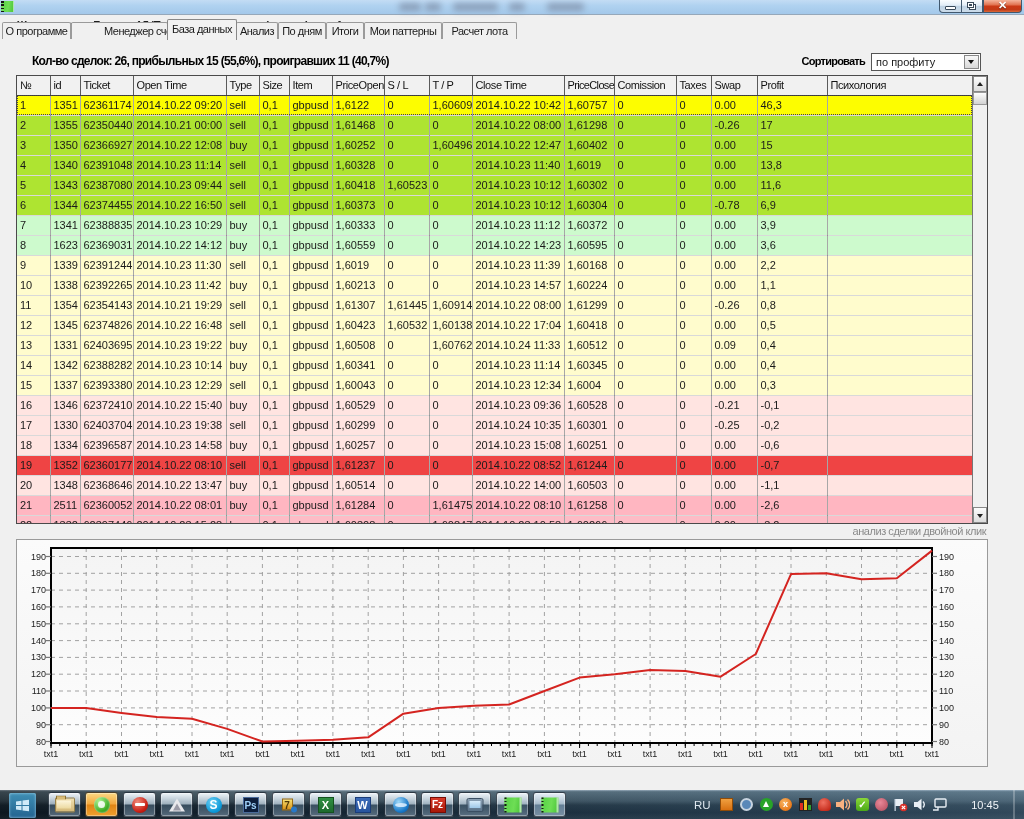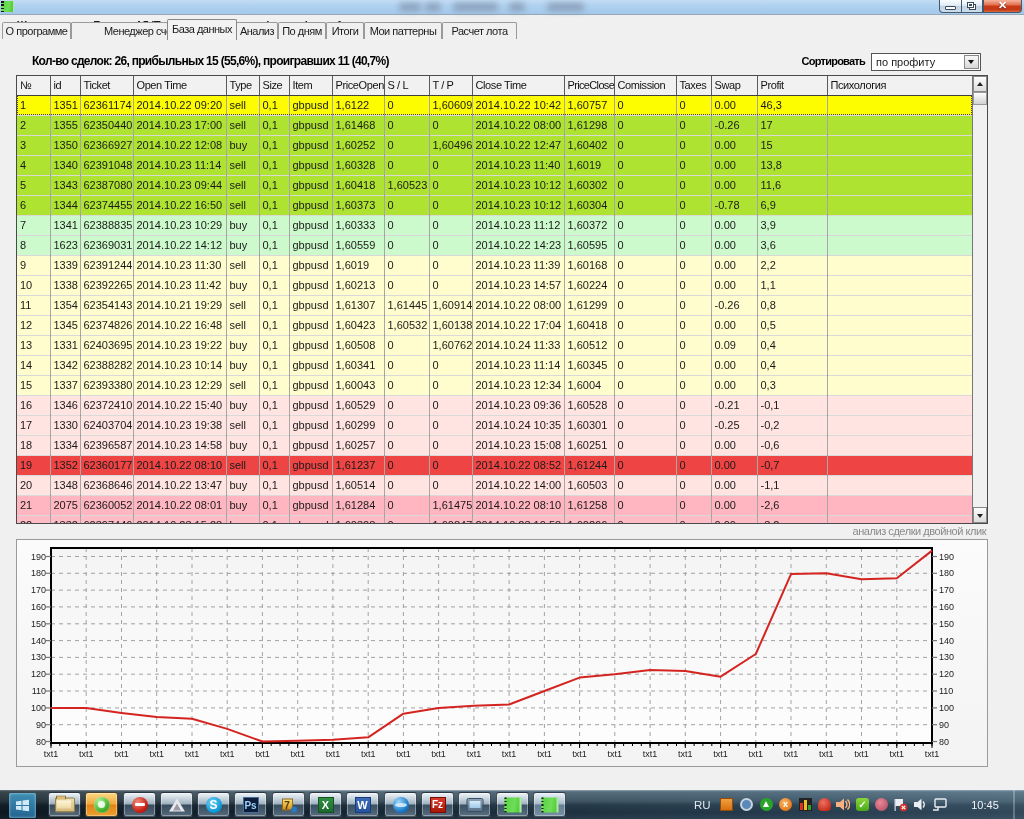--- a/index.html
+++ b/index.html
@@ -115,21 +115,21 @@
           <td class="dc">0</td>
           <td class="dc">0</td>
           <td class="dc">0.00</td>
           <td class="dc">46,3</td>
           <td class="dc"></td>
         </tr>
 <tr style="height:20px;background:#aee431;">
           <td class="dc">2</td>
           <td class="dc">1355</td>
           <td class="dc">62350440</td>
-          <td class="dc">2014.10.23 17:00</td>
+          <td class="dc">2014.10.21 00:00</td>
           <td class="dc">sell</td>
           <td class="dc">0,1</td>
           <td class="dc">gbpusd</td>
           <td class="dc">1,61468</td>
           <td class="dc">0</td>
           <td class="dc">0</td>
           <td class="dc">2014.10.22 08:00</td>
           <td class="dc">1,61298</td>
           <td class="dc">0</td>
           <td class="dc">0</td>
@@ -474,21 +474,21 @@
           <td class="dc">2014.10.22 14:00</td>
           <td class="dc">1,60503</td>
           <td class="dc">0</td>
           <td class="dc">0</td>
           <td class="dc">0.00</td>
           <td class="dc">-1,1</td>
           <td class="dc"></td>
         </tr>
 <tr style="height:20px;background:#ffb6c1;">
           <td class="dc">21</td>
-          <td class="dc">2075</td>
+          <td class="dc">2511</td>
           <td class="dc">62360052</td>
           <td class="dc">2014.10.22 08:01</td>
           <td class="dc">buy</td>
           <td class="dc">0,1</td>
           <td class="dc">gbpusd</td>
           <td class="dc">1,61284</td>
           <td class="dc">0</td>
           <td class="dc">1,61475</td>
           <td class="dc">2014.10.22 08:10</td>
           <td class="dc">1,61258</td>

